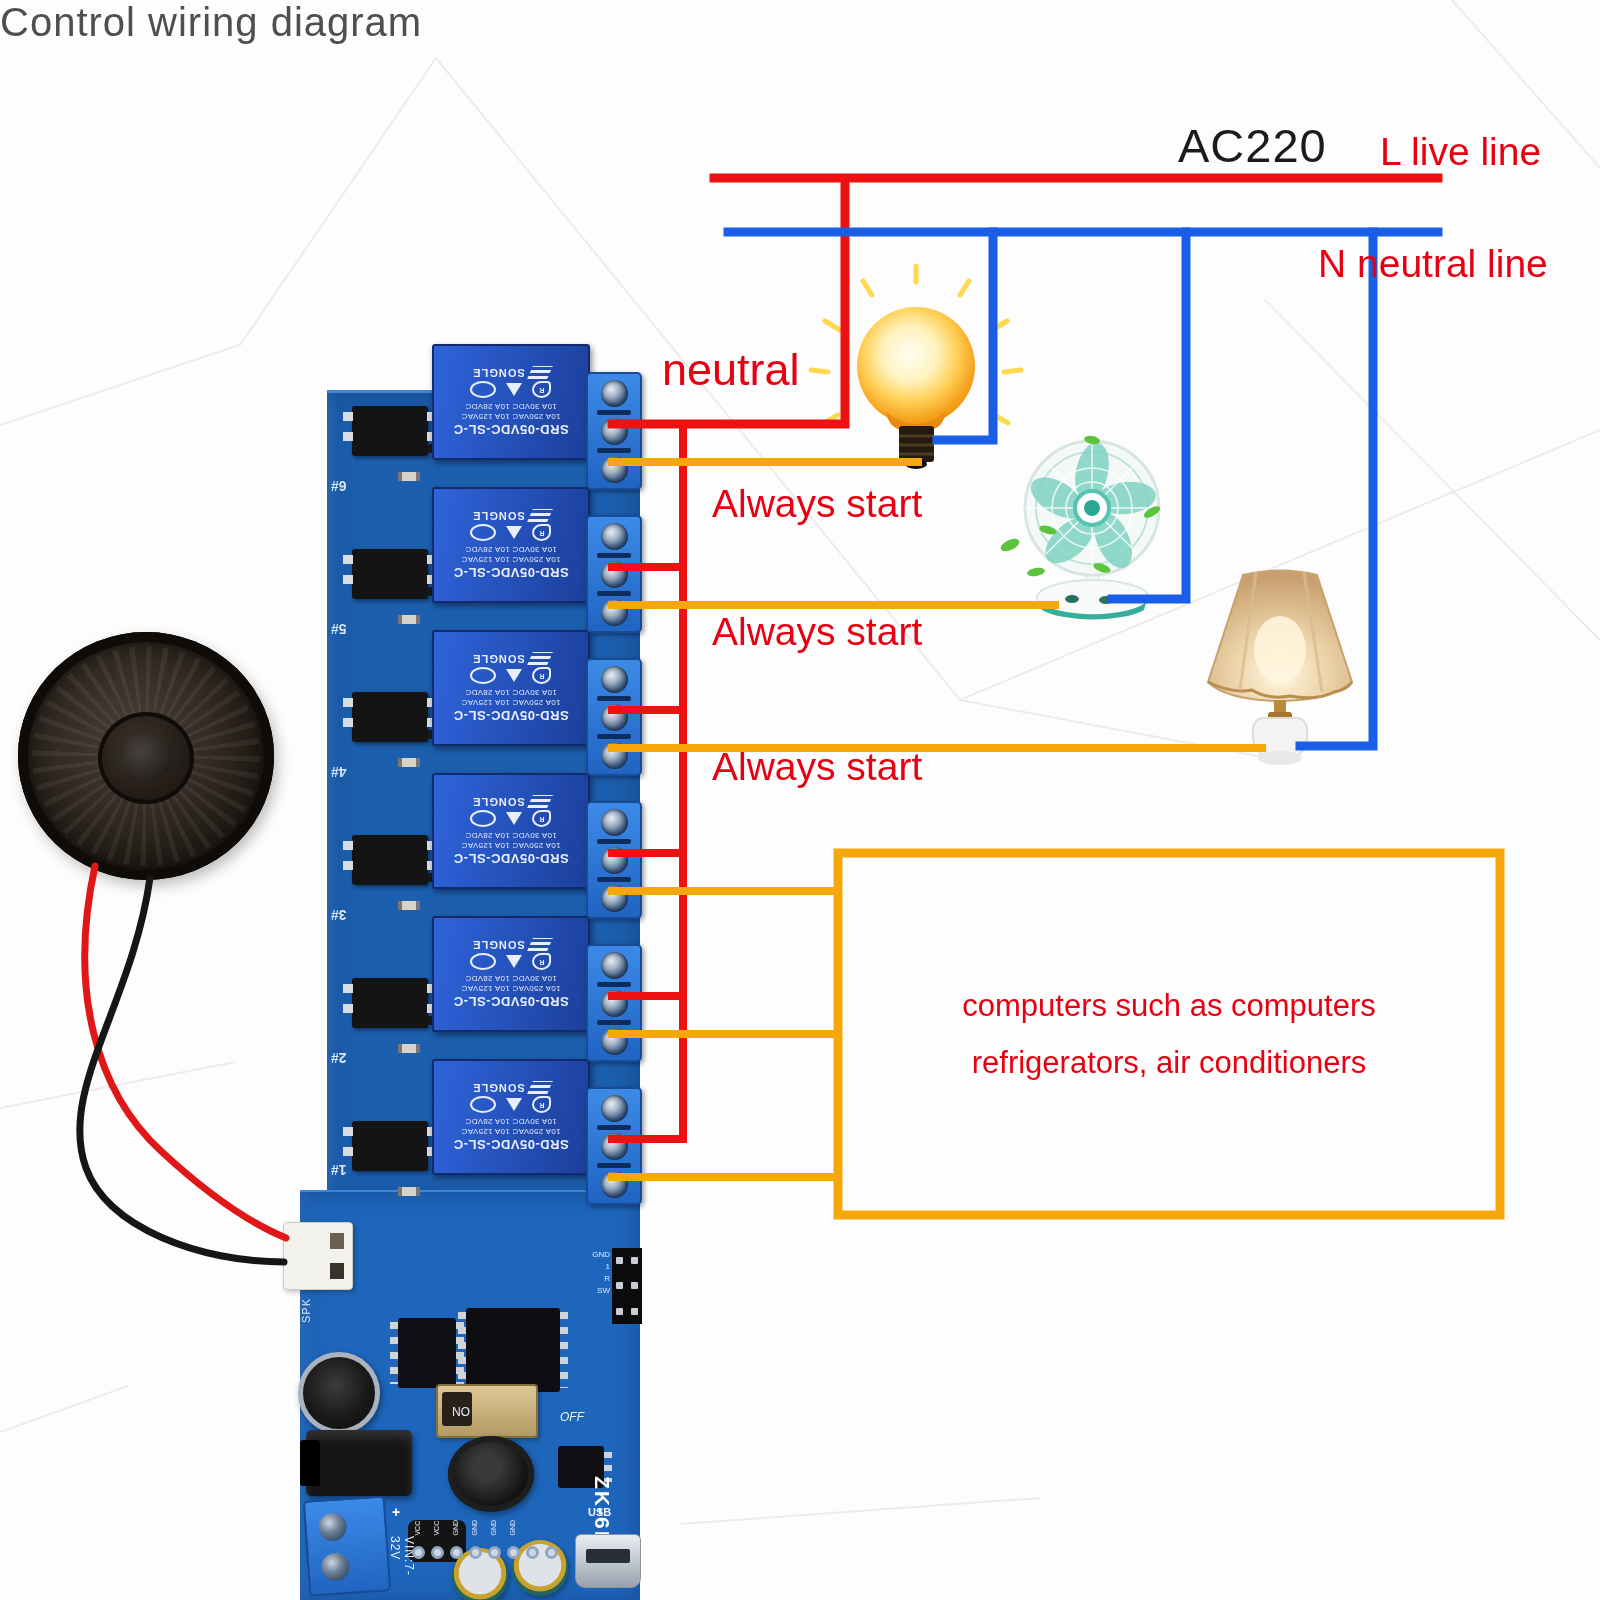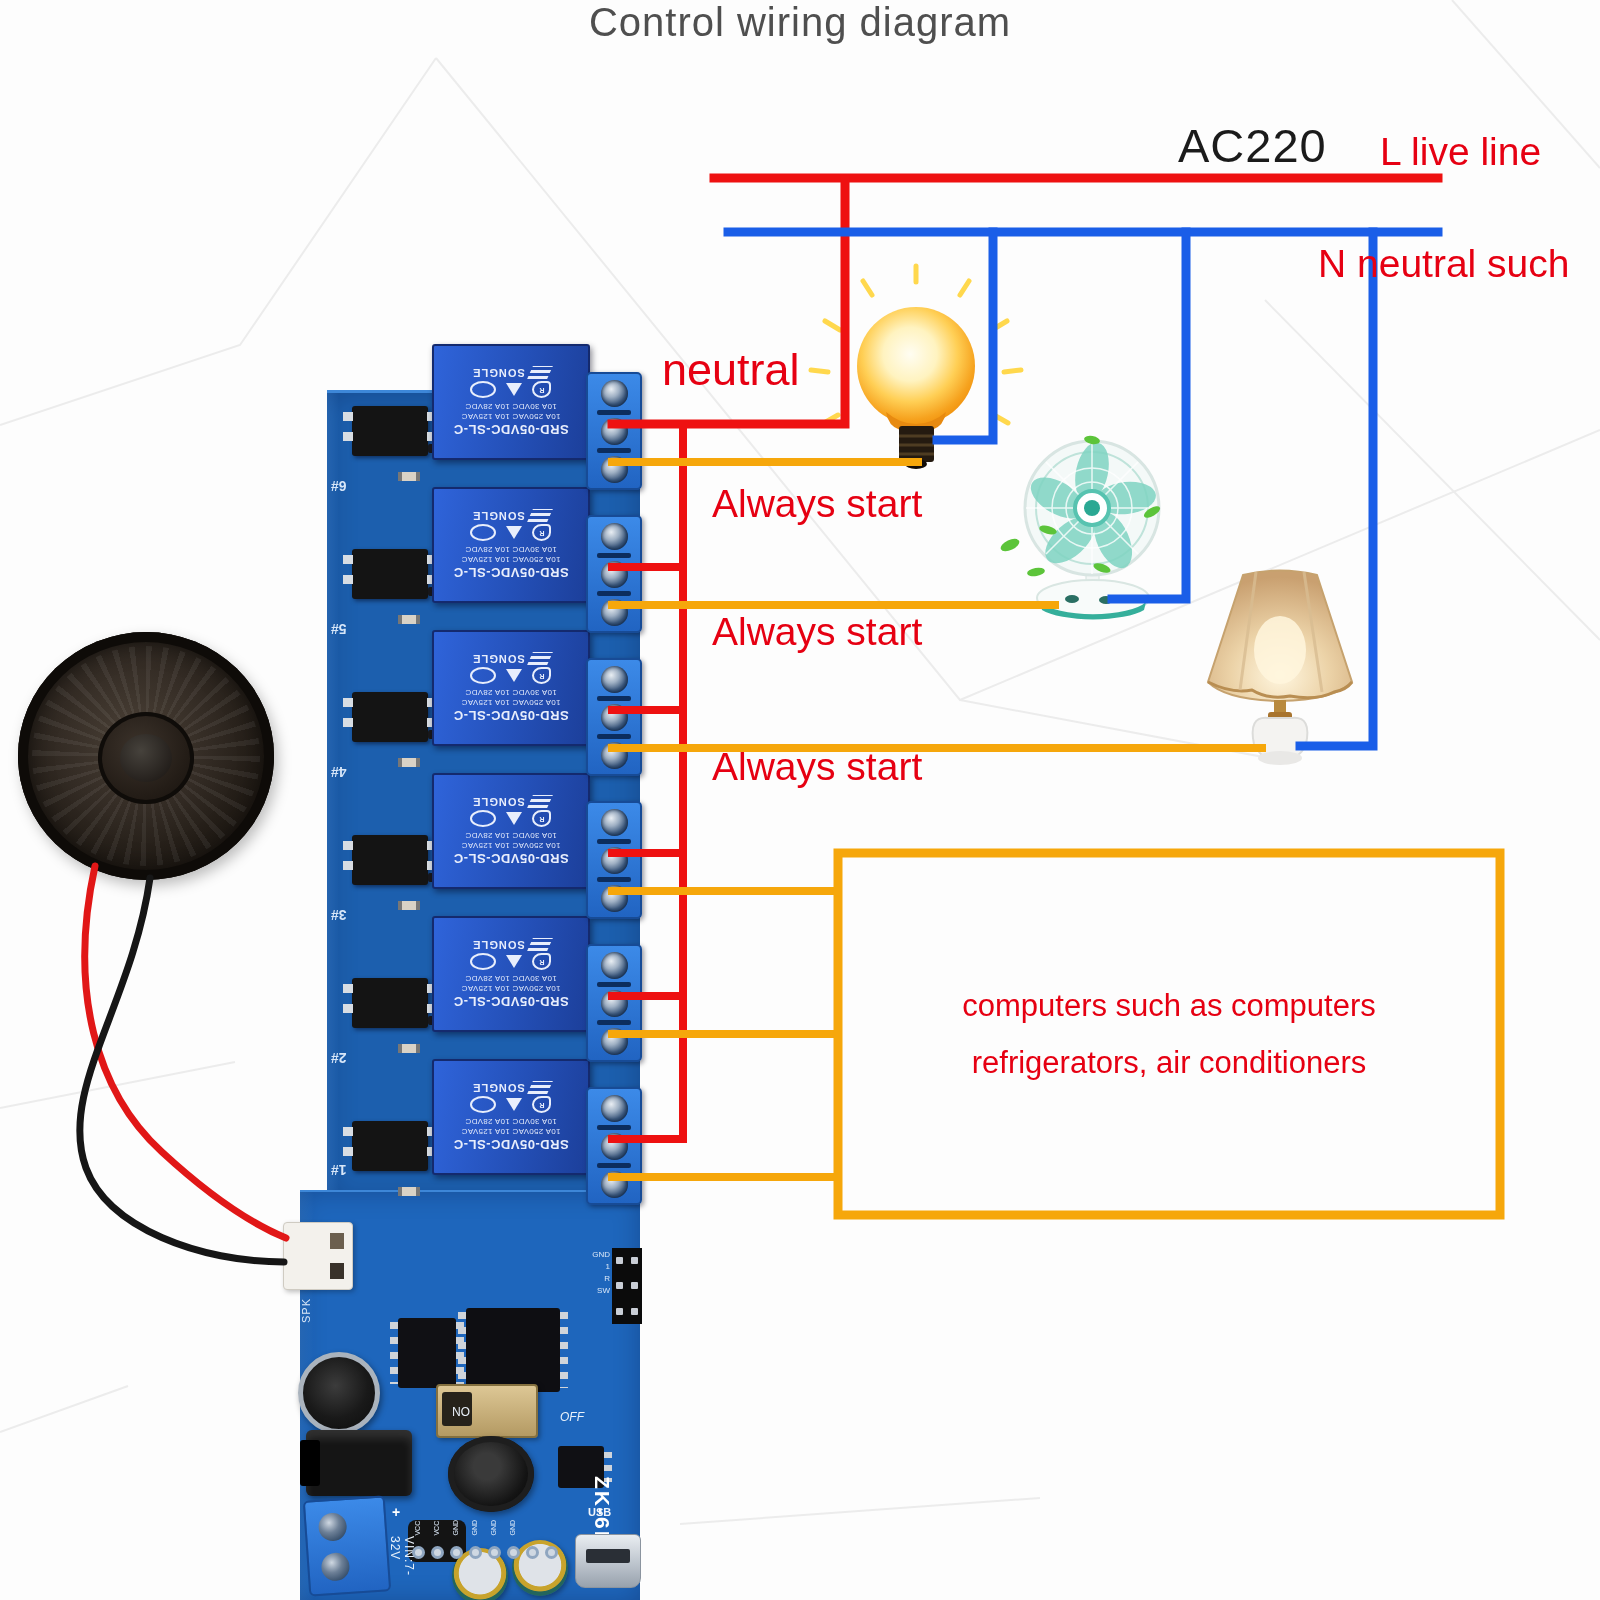--- a/index.html
+++ b/index.html
@@ -2,21 +2,21 @@
 <html><head>
 <meta charset="utf-8">
 <style>
   html,body{margin:0;padding:0;background:#ffffff;}
   .stage{position:relative;width:1600px;height:1600px;overflow:hidden;
          background:#fdfdfd;font-family:"Liberation Sans",sans-serif;}
   svg{position:absolute;left:0;top:0;}
 
   
   .lbl{position:absolute;white-space:nowrap;}
-  .title{left:0;top:6;width:1600px;text-align:center;font-size:40px;color:#4f4f4f;letter-spacing:1px;}
+  .title{left:0;top:6;width:1600px;text-align:left;font-size:40px;color:#4f4f4f;letter-spacing:1px;}
   .ac{left:1178px;top:118px;font-size:47px;color:#1b1b1b;letter-spacing:1px;}
   .live{left:1380px;top:130px;font-size:39px;color:#e60012;}
   .neutral{left:1318px;top:242px;font-size:39px;color:#e60012;}
   .public{left:662px;top:344px;font-size:45px;color:#e60012;}
   .always{font-size:39px;color:#e60012;}
   .notebox{position:absolute;left:838px;top:853px;width:662px;height:362px;
            display:flex;flex-direction:column;justify-content:center;gap:21px;
            text-align:center;color:#e60012;font-size:31px;}
   .notebox p{margin:0;}
 
@@ -478,21 +478,21 @@
       <rect x="838" y="853" width="662" height="362" stroke="#f6a70b" stroke-width="9"></rect>
 
       <path stroke="#e11717" stroke-width="7" stroke-linecap="round" d="M95,866 C68,990 96,1092 162,1152 C214,1200 252,1224 286,1238"></path>
       <path stroke="#161616" stroke-width="7" stroke-linecap="round" d="M150,878 C132,1005 58,1090 86,1168 C108,1228 200,1262 284,1262"></path>
     </g>
   </svg>
 
   <div class="lbl title">Control wiring diagram</div>
   <div class="lbl ac">AC220</div>
   <div class="lbl live">L live line</div>
-  <div class="lbl neutral">N neutral such</div>
+  <div class="lbl neutral">N neutral line</div>
   <div class="lbl public">neutral</div>
   <div class="lbl always" style="left:712px;top:482px">Always start</div>
   <div class="lbl always" style="left:712px;top:610px">Always start</div>
   <div class="lbl always" style="left:712px;top:745px">Always start</div>
   <div class="notebox">
     <p>computers such as computers</p>
     <p>refrigerators, air conditioners</p>
   </div>
 
 </div>

